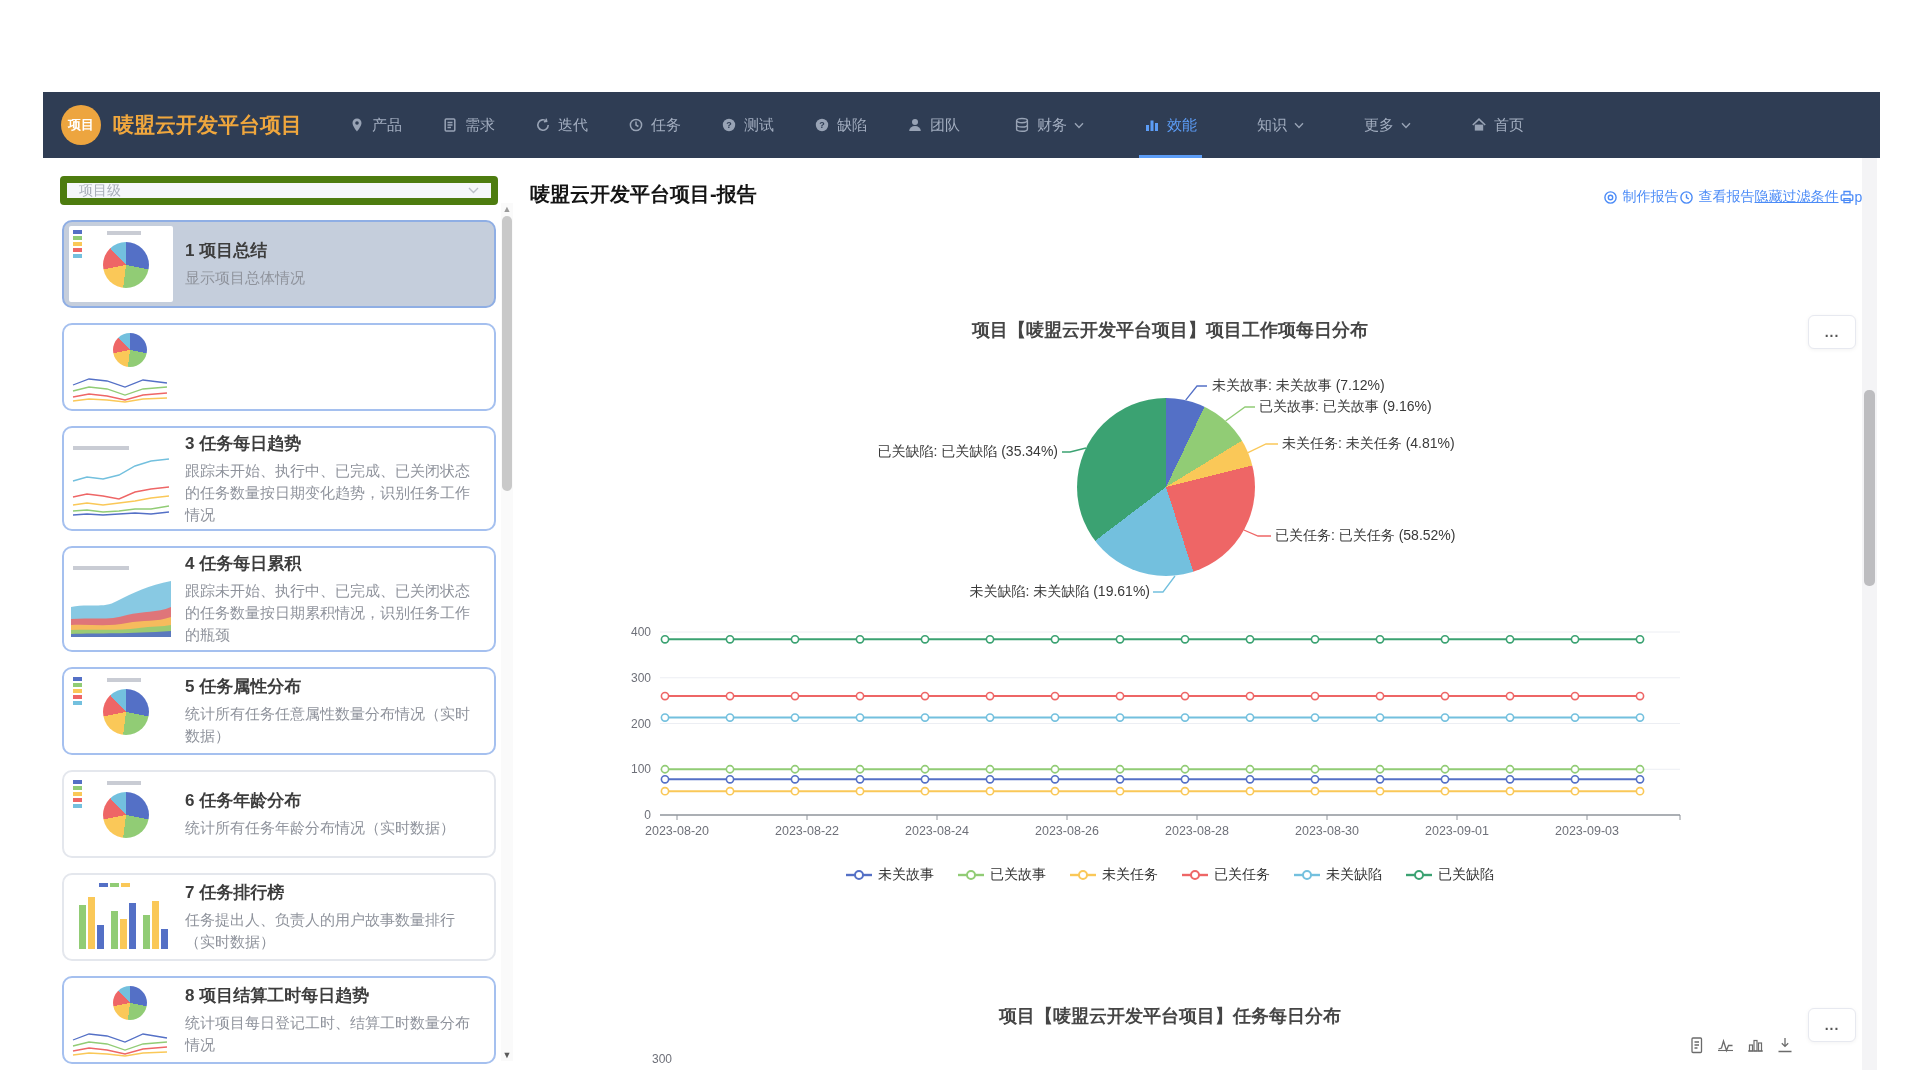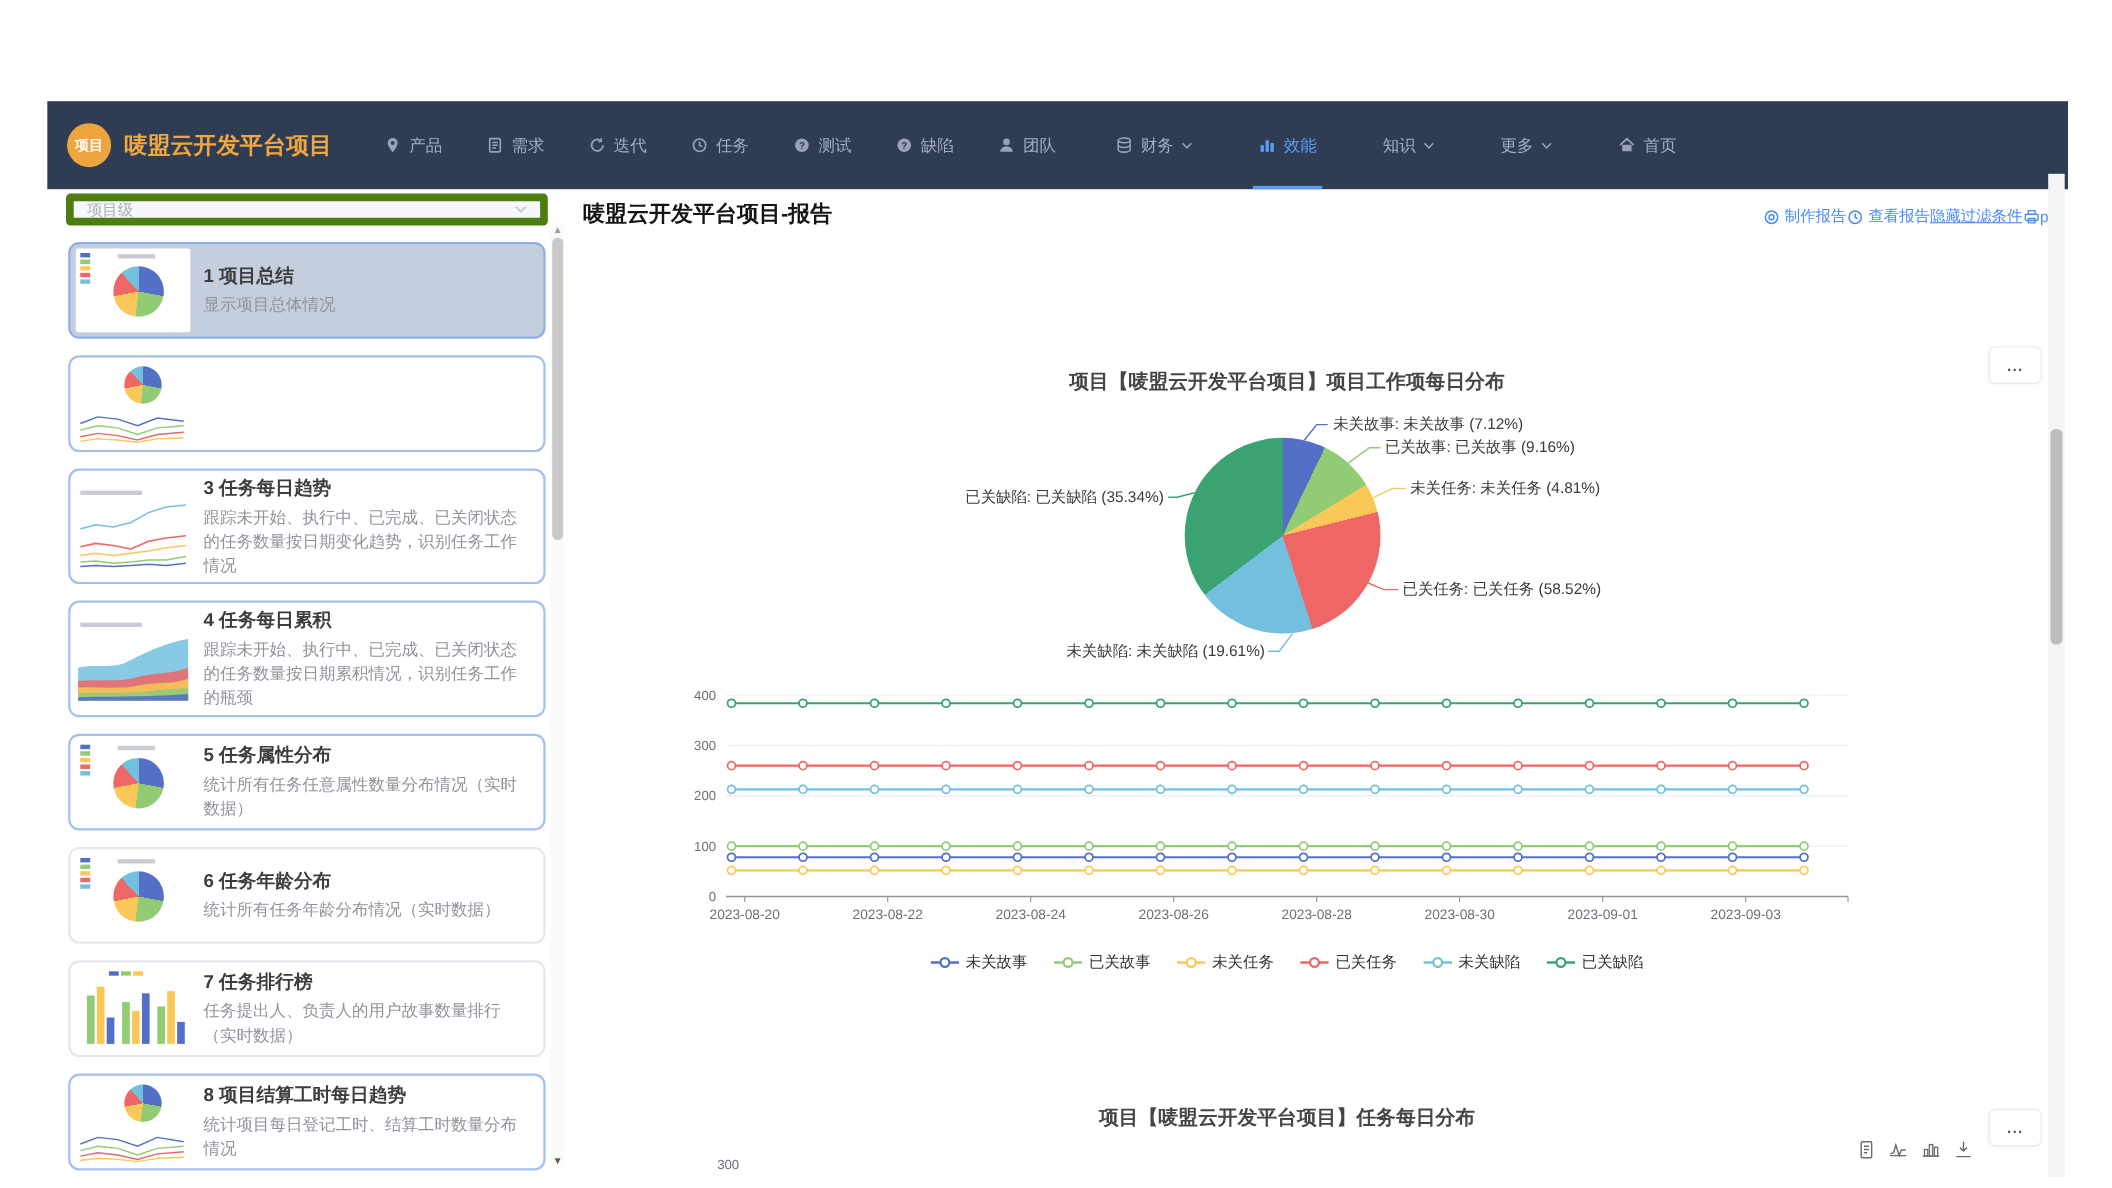--- a/index.html
+++ b/index.html
@@ -1,21 +1,21 @@
 <!DOCTYPE html>
 <html><head>
 <meta charset="utf-8">
 <style>
   * { margin:0; padding:0; box-sizing:border-box; }
   html,body { width:1920px; height:1080px; background:#fff; overflow:hidden;
     font-family:"Liberation Sans","DejaVu Sans",sans-serif; }
   .abs { position:absolute; }
 
   
-  #navbar { position:absolute; left:43px; top:92px; width:1837px; height:80px;
+  #navbar { position:absolute; left:43px; top:92px; width:1837px; height:66px;
     background:#2F3D54; display:flex; align-items:center; padding:0 18px; }
   #nav-badge { width:40px; height:40px; border-radius:50%; background:#EDA53F;
     color:#fff; font-size:13px; font-weight:bold; display:flex; align-items:center;
     justify-content:center; flex:none; }
   #nav-title { color:#F0A73D; font-size:21px; font-weight:bold; margin-left:12px;
     white-space:nowrap; }
   #nav-menu { display:flex; align-items:center; margin-left:46px; height:100%; }
   .nav-item { display:flex; align-items:center; gap:7px; color:#A3AEC0; font-size:15px;
     height:100%; padding:17px 1px; margin-right:38px; cursor:pointer; position:relative;
     white-space:nowrap; }
@@ -372,21 +372,21 @@
         <rect x="2.2" y="5.8" width="11.6" height="5.6" rx="1"></rect>
         <path d="M5 5.8V2.5h6v3.3M5 9.6h6v4H5z"></path>
       </svg>
   </div>
   <div class="action-link">
     <span>pdf</span>
   </div>
 </div>
 
 <div class="more-btn" style="left:1808px;top:315px">...</div>
-<div class="chart-title" style="top:335px">项目【唛盟云开发平台项目】项目工作项每日分布</div>
+<div class="chart-title" style="top:318px">项目【唛盟云开发平台项目】项目工作项每日分布</div>
 
 <div id="pie-circle" style="background: conic-gradient(rgb(84, 112, 198) 0%, rgb(84, 112, 198) 7.12%, rgb(145, 204, 117) 7.12%, rgb(145, 204, 117) 16.28%, rgb(250, 200, 88) 16.28%, rgb(250, 200, 88) 21.09%, rgb(238, 102, 102) 21.09%, rgb(238, 102, 102) 45.05%, rgb(115, 192, 222) 45.05%, rgb(115, 192, 222) 64.66%, rgb(59, 162, 114) 64.66%, rgb(59, 162, 114) 100%);"></div>
 
 <svg class="abs" style="left:850px;top:360px" width="660" height="250" fill="none" stroke-width="1.3">
   <polyline points="335.7,40.2 347,26 357,26" stroke="#5470c6"></polyline>
   <polyline points="375.6,61 395,47 405,47" stroke="#91cc75"></polyline>
   <polyline points="398,92.6 416,84 428,84" stroke="#fac858"></polyline>
   <polyline points="393.8,170 408,176 421,176" stroke="#ee6666"></polyline>
   <polyline points="325,216 313,232 303,232" stroke="#73c0de"></polyline>
   <polyline points="236,88 220,92 212,92" stroke="#3ba272"></polyline>

